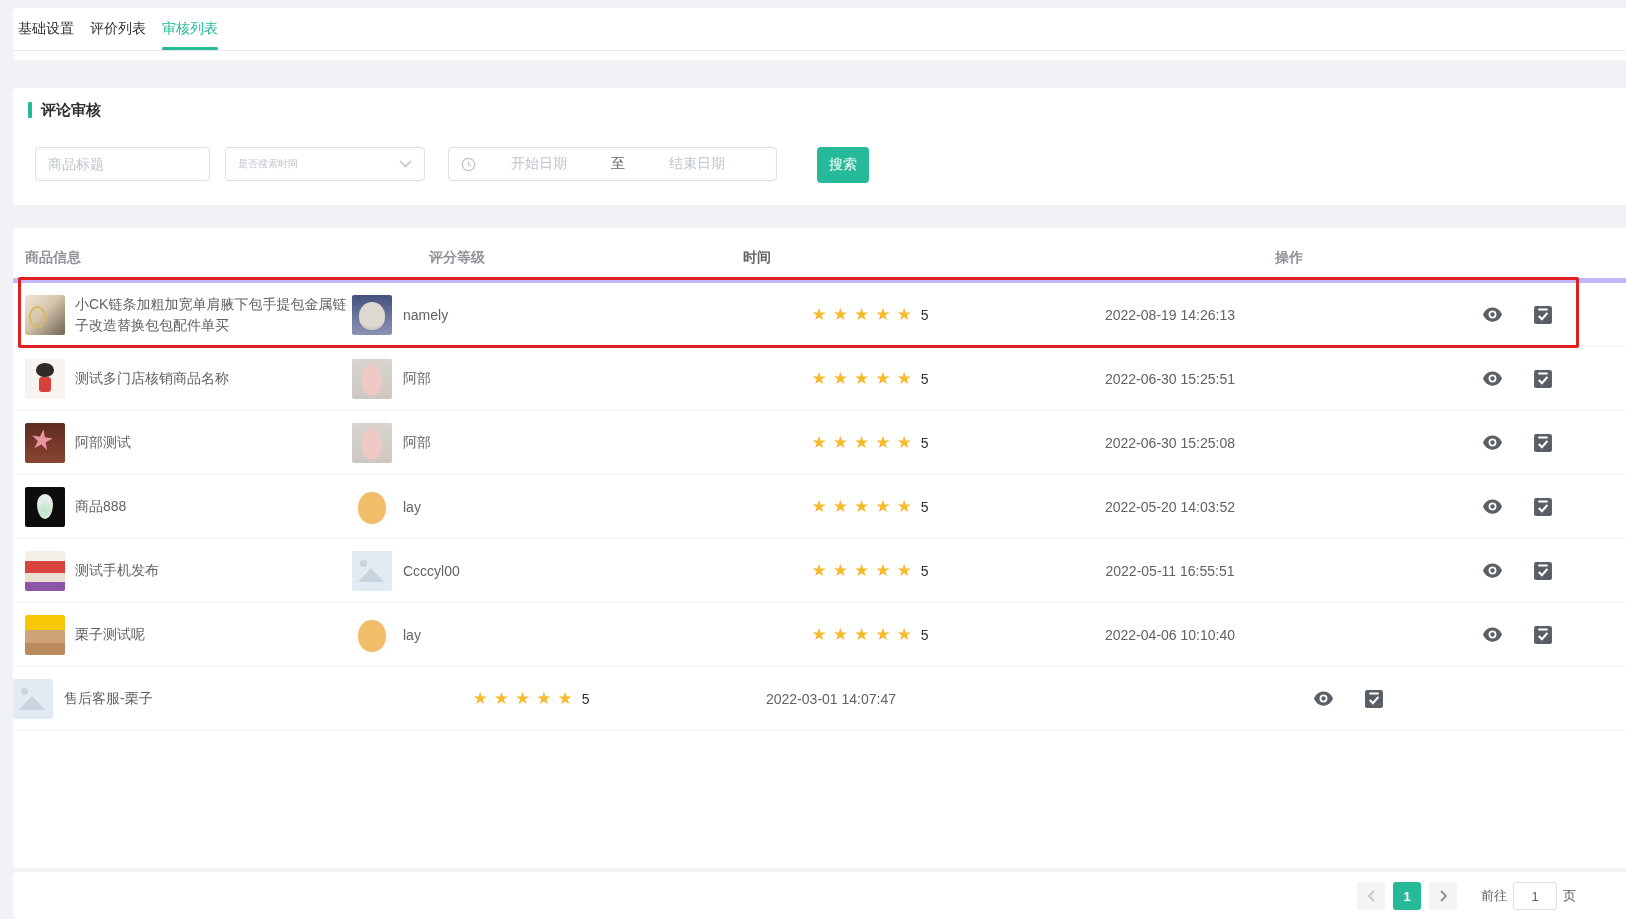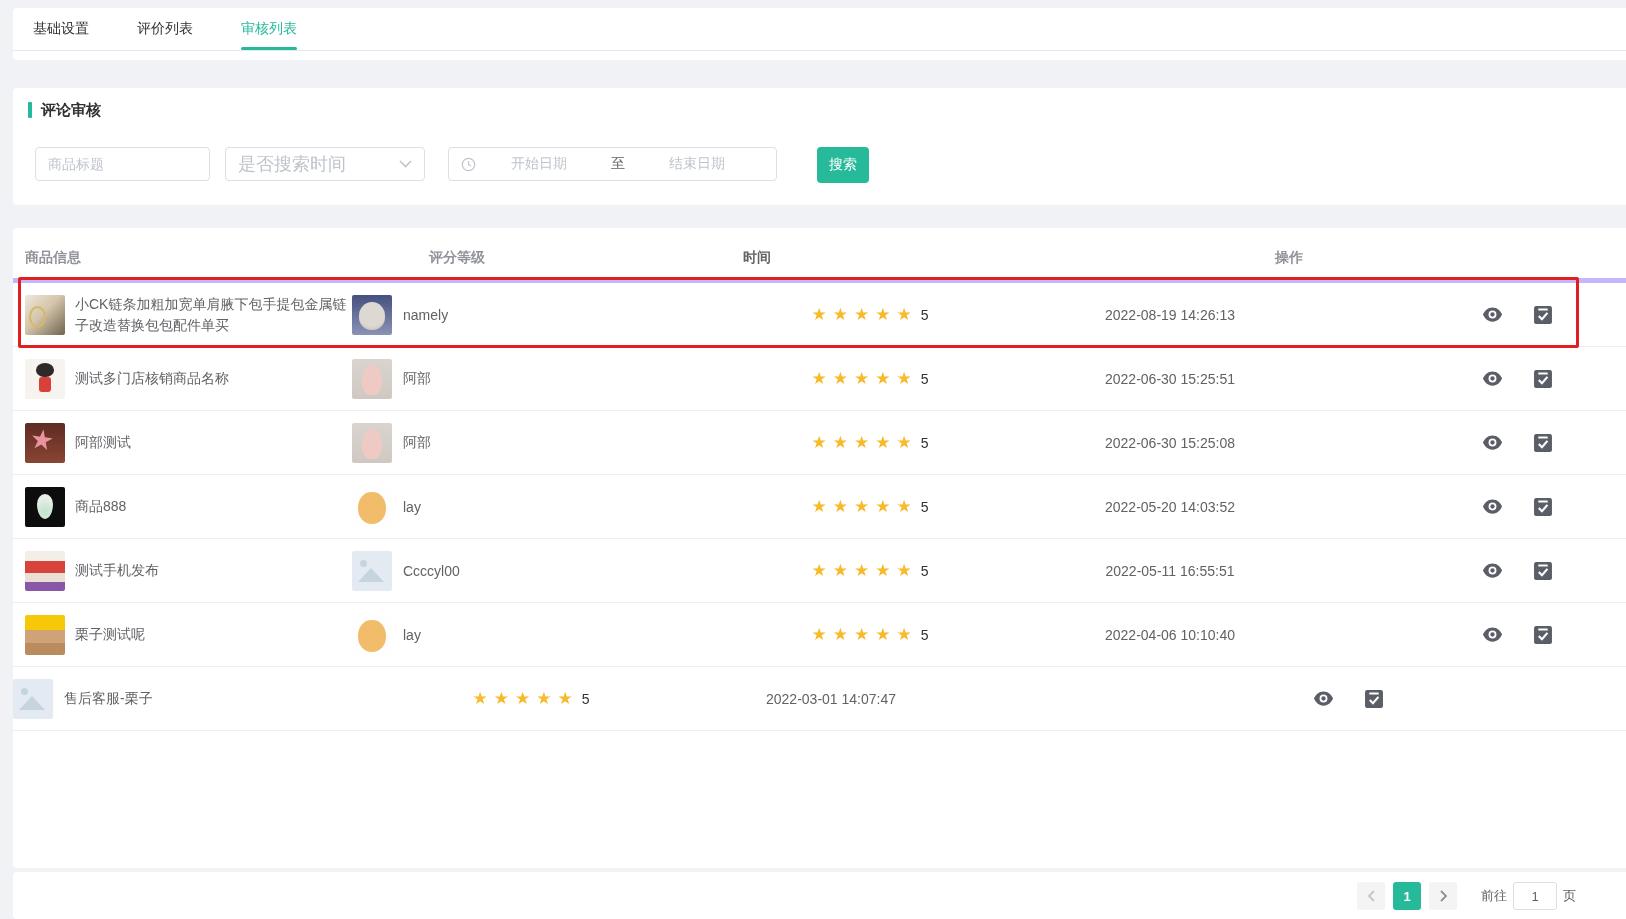--- a/index.html
+++ b/index.html
@@ -14,34 +14,34 @@
   .page{position:relative;width:1626px;height:919px;}
 
   
   .card{position:absolute;left:13px;right:0;background:#fff;border-radius:4px 0 0 4px;}
   .tabs-card{top:8px;height:52px;}
   .filter-card{top:88px;height:117px;}
   .table-card{top:228px;height:640px;}
   .footer-card{top:872px;height:47px;}
 
   
-  .tabbar{position:relative;height:100%;padding-left:20px;display:flex;gap:48px;}
+  .tabbar{position:relative;height:100%;padding-left:5px;display:flex;gap:16px;}
   .tab{position:relative;margin-top:12px;padding-bottom:13px;font-size:14px;color:#303133;cursor:pointer;height:30px;}
   .tab.active{color:var(--accent);}
   .tab.active::after{content:"";position:absolute;left:0;right:0;bottom:0;height:3px;border-radius:2px;background:var(--accent);}
   .tab-track{position:absolute;left:0;right:0;top:42px;height:1px;background:#e4e7ed;}
 
   
   .section-title{position:absolute;left:28px;top:13px;font-size:15px;font-weight:bold;color:#303133;}
   .title-bar{position:absolute;left:15px;top:14px;width:4px;height:16px;background:var(--accent);border-radius:1px;}
   .filter-row{position:absolute;left:22px;top:59px;display:flex;align-items:flex-start;}
   .f-input{width:175px;height:34px;border:1px solid #dcdfe6;border-radius:4px;padding:0 12px;font-size:14px;color:#606266;outline:none;font-family:inherit;}
   .f-input::placeholder{color:#bfc4cc;}
   .f-select{width:200px;height:34px;margin-left:15px;border:1px solid #dcdfe6;border-radius:4px;display:flex;align-items:center;justify-content:space-between;padding:0 12px;cursor:pointer;}
-  .f-select .sel-text{font-size:18px;color:#bfc4cc;}
+  .f-select .sel-text{font-size:10px;color:#bfc4cc;}
   .f-date{width:329px;height:34px;margin-left:23px;border:1px solid #dcdfe6;border-radius:4px;display:flex;align-items:center;padding:0 12px;cursor:pointer;}
   .f-date .ph{font-size:14px;color:#bfc4cc;text-align:center;width:118px;}
   .f-date .sep{font-size:14px;color:#606266;width:40px;text-align:center;}
   .clock{margin-right:4px;display:flex;}
   .search-btn{margin-left:40px;width:52px;height:36px;border:none;border-radius:4px;background:var(--accent);color:#fff;font-size:14px;cursor:pointer;font-family:inherit;}
 
   
   .thead{display:flex;align-items:center;height:45px;margin-top:10px;border-bottom:5px solid #c4b5fd;color:#909399;font-size:14px;font-weight:bold;}
   .trow{display:flex;align-items:center;height:64px;border-bottom:1px solid #ebeef5;}
   .cell{display:flex;align-items:center;}

